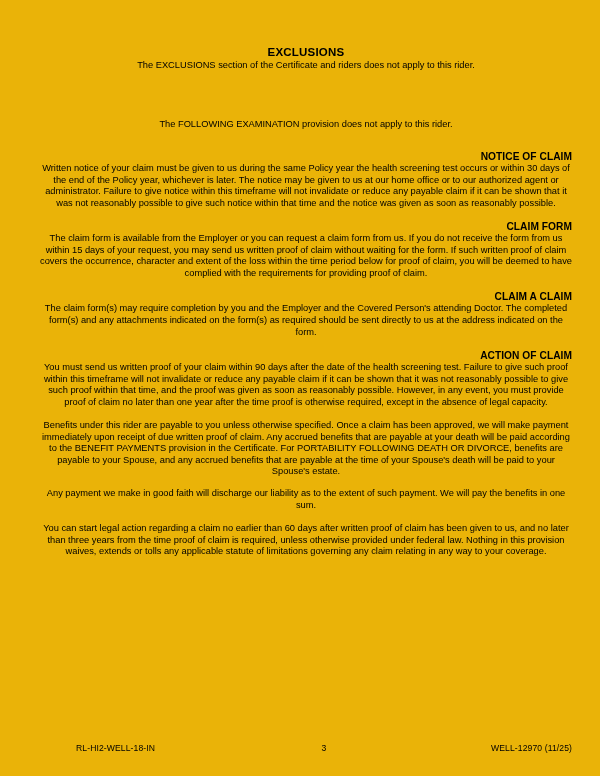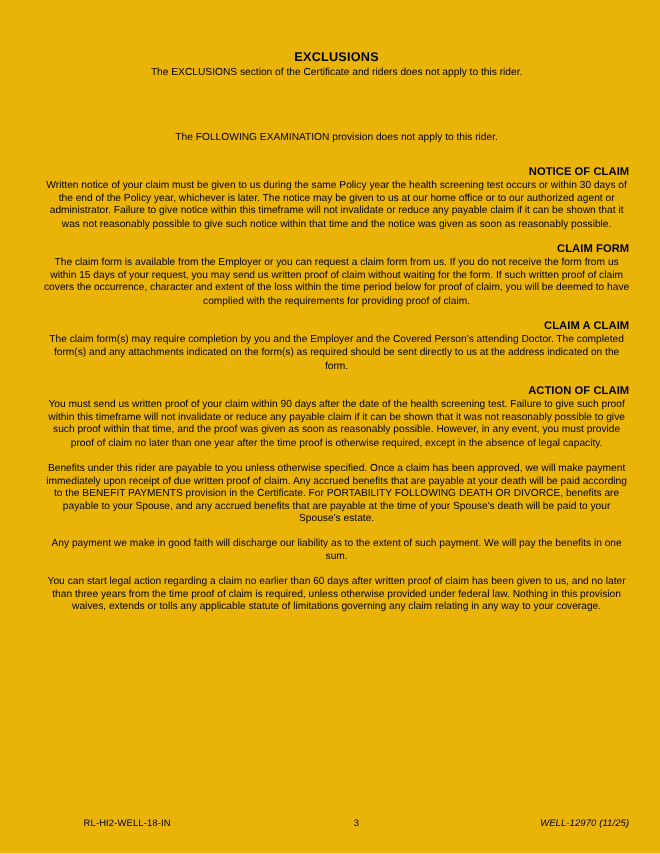--- a/index.html
+++ b/index.html
@@ -70,21 +70,21 @@
     margin-left: 36px;
   }
   .footer-left { flex: 0 0 auto; text-align: left; }
   .footer-center {
     position: absolute;
     left: 0;
     right: 0;
     text-align: center;
     pointer-events: none;
   }
-  .footer-right { flex: 0 0 auto; text-align: left; font-style: italic; }
+  .footer-right { flex: 0 0 auto; text-align: left; }
   .block { margin: 0; padding: 0; }
 </style>
 </head>
 <body>
 
 <div class="page">
 
   <div class="content">
 
     <div class="spacer-xl"></div>

